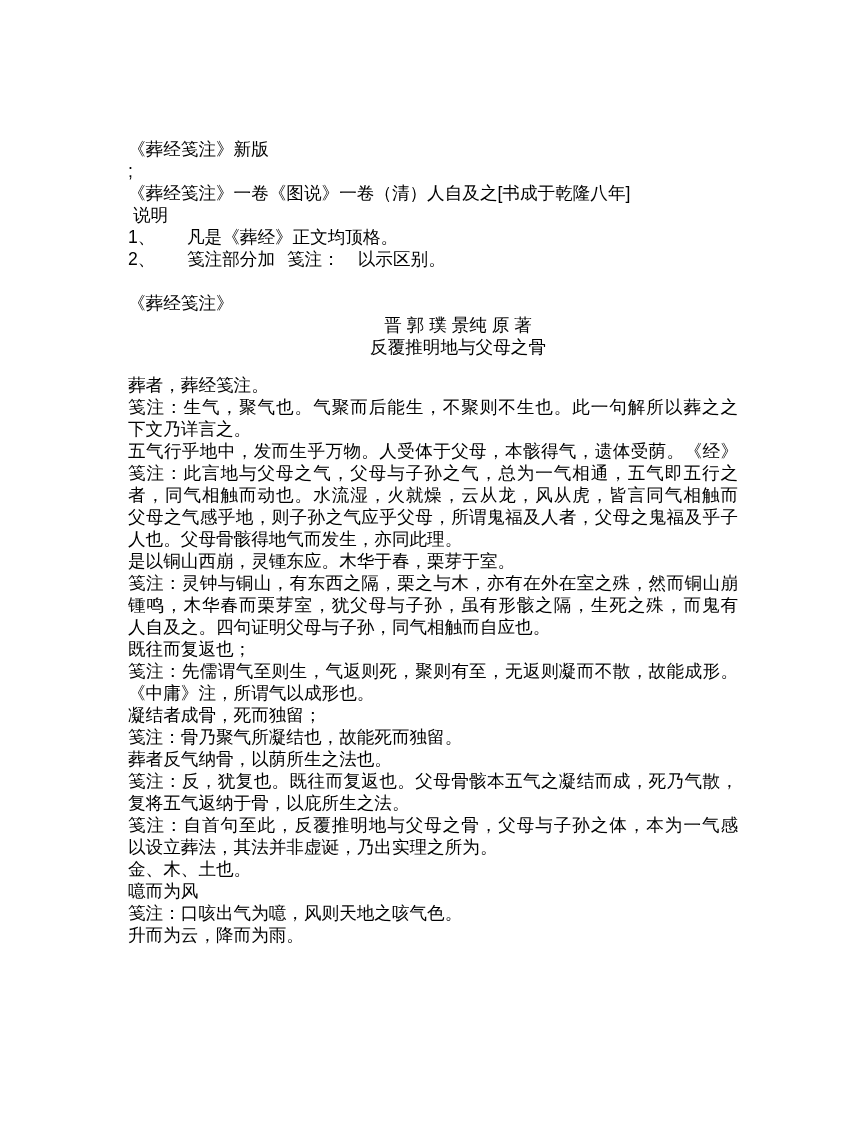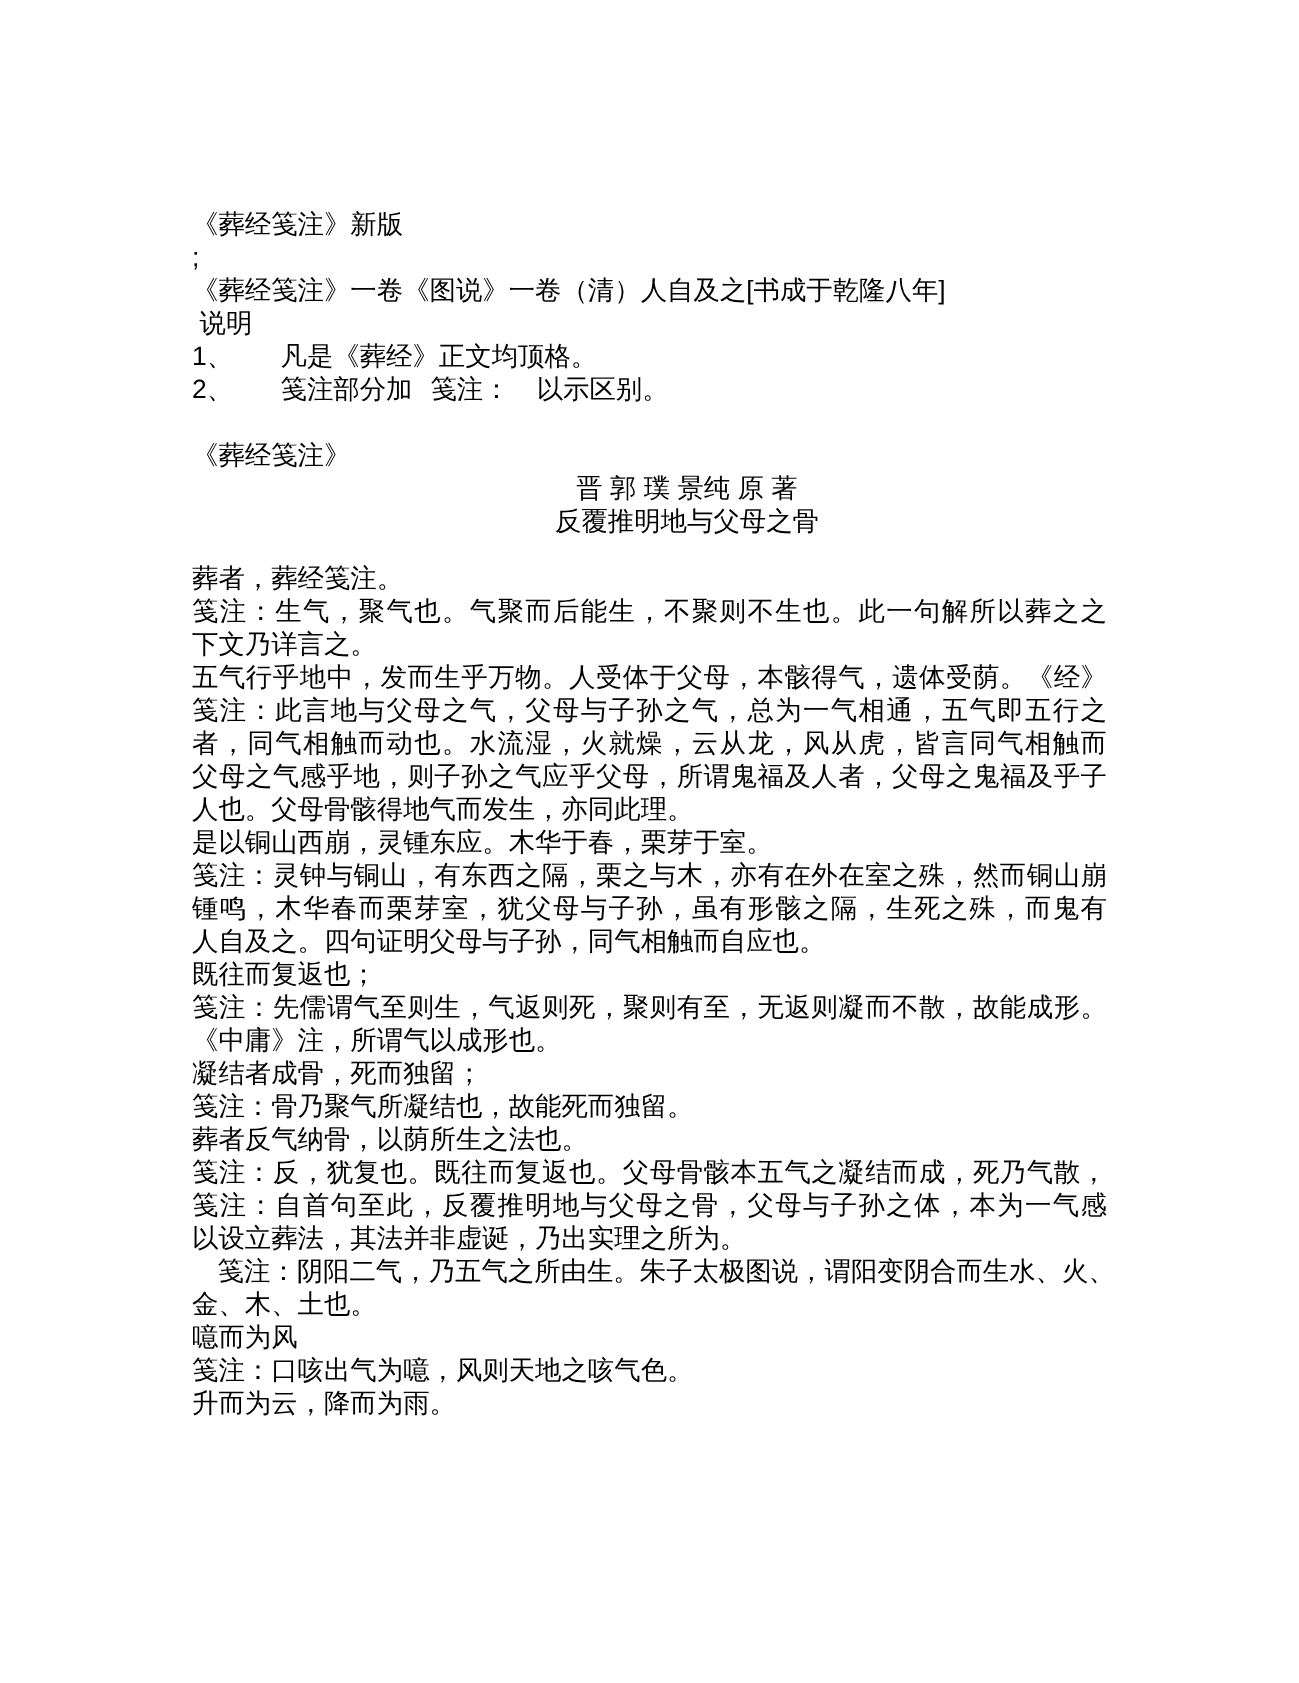--- a/index.html
+++ b/index.html
@@ -45,21 +45,21 @@
       <div class="line" style="white-space: normal; text-align: justify; text-align-last: justify; width: 610px; overflow: hidden;">笺注：灵钟与铜山，有东西之隔，栗之与木，亦有在外在室之殊，然而铜山崩则灵</div>
       <div class="line" style="white-space: normal; text-align: justify; text-align-last: justify; width: 610px; overflow: hidden;">锺鸣，木华春而栗芽室，犹父母与子孙，虽有形骸之隔，生死之殊，而鬼有福，则</div>
       <div class="line">人自及之。四句证明父母与子孙，同气相触而自应也。</div>
       <div class="line">既往而复返也；</div>
       <div class="line" style="white-space: normal; text-align: justify; text-align-last: justify; width: 610px; overflow: hidden;">笺注：先儒谓气至则生，气返则死，聚则有至，无返则凝而不散，故能成形。朱子</div>
       <div class="line">《中庸》注，所谓气以成形也。</div>
       <div class="line">凝结者成骨，死而独留；</div>
       <div class="line">笺注：骨乃聚气所凝结也，故能死而独留。</div>
       <div class="line">葬者反气纳骨，以荫所生之法也。</div>
       <div class="line" style="white-space: normal; text-align: justify; text-align-last: justify; width: 610px; overflow: hidden;">笺注：反，犹复也。既往而复返也。父母骨骸本五气之凝结而成，死乃气散，葬则</div>
+      <div class="line">复将五气返纳于骨，以庇所生之法。</div>
       <div class="line" style="white-space: normal; text-align: justify; text-align-last: justify; width: 610px; overflow: hidden;">笺注：自首句至此，反覆推明地与父母之骨，父母与子孙之体，本为一气感通，是</div>
       <div class="line">以设立葬法，其法并非虚诞，乃出实理之所为。</div>
-      <div class="line" style="padding-left: 17px;">笺注：阴阳二气，乃五气之所由生。朱子太极图说，谓阳变阴合而生水、火、</div>
       <div class="line">金、木、土也。</div>
       <div class="line">噫而为风</div>
       <div class="line">笺注：口咳出气为噫，风则天地之咳气色。</div>
       <div class="line">升而为云，降而为雨。</div>
     </div>
 </div>
 
 </body></html>

